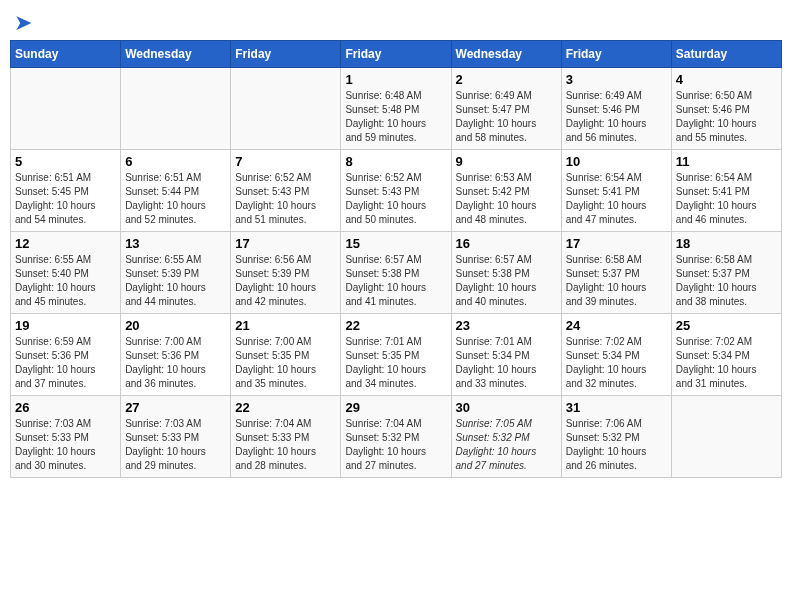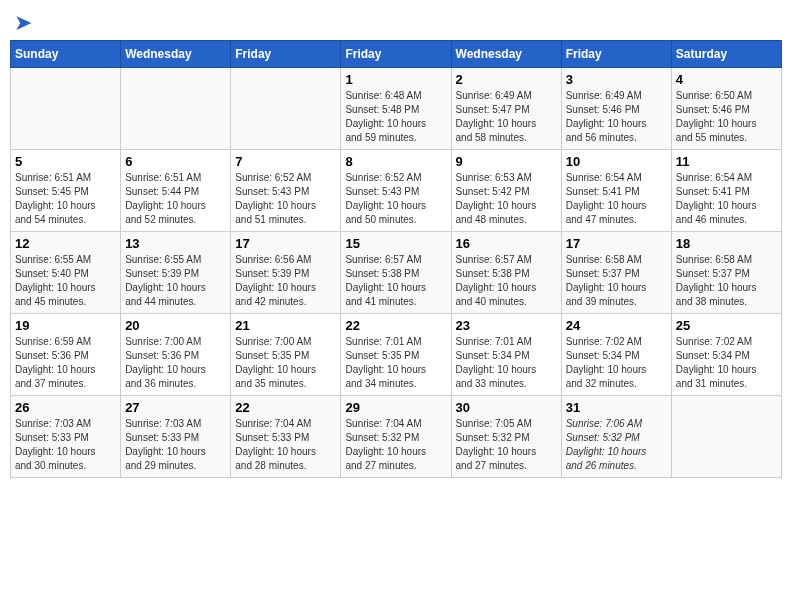--- a/index.html
+++ b/index.html
@@ -324,28 +324,28 @@
         </td>
         <td>
           <div class="day-number">29</div>
           <div class="day-info" style="white-space: pre-line;">Sunrise: 7:04 AM
 Sunset: 5:32 PM
 Daylight: 10 hours
 and 27 minutes.</div>
         </td>
         <td>
           <div class="day-number">30</div>
-          <div class="day-info" style="white-space: pre-line;">Sunrise: 7:05 AM
+          <div class="day-info" style="white-space: pre-line; font-style: italic;">Sunrise: 7:05 AM
 Sunset: 5:32 PM
 Daylight: 10 hours
 and 27 minutes.</div>
         </td>
         <td>
           <div class="day-number">31</div>
-          <div class="day-info" style="white-space: pre-line; font-style: italic;">Sunrise: 7:06 AM
+          <div class="day-info" style="white-space: pre-line;">Sunrise: 7:06 AM
 Sunset: 5:32 PM
 Daylight: 10 hours
 and 26 minutes.</div>
         </td>
         <td></td>
       </tr>
     </tbody>
 </table>
 
 </body></html>

